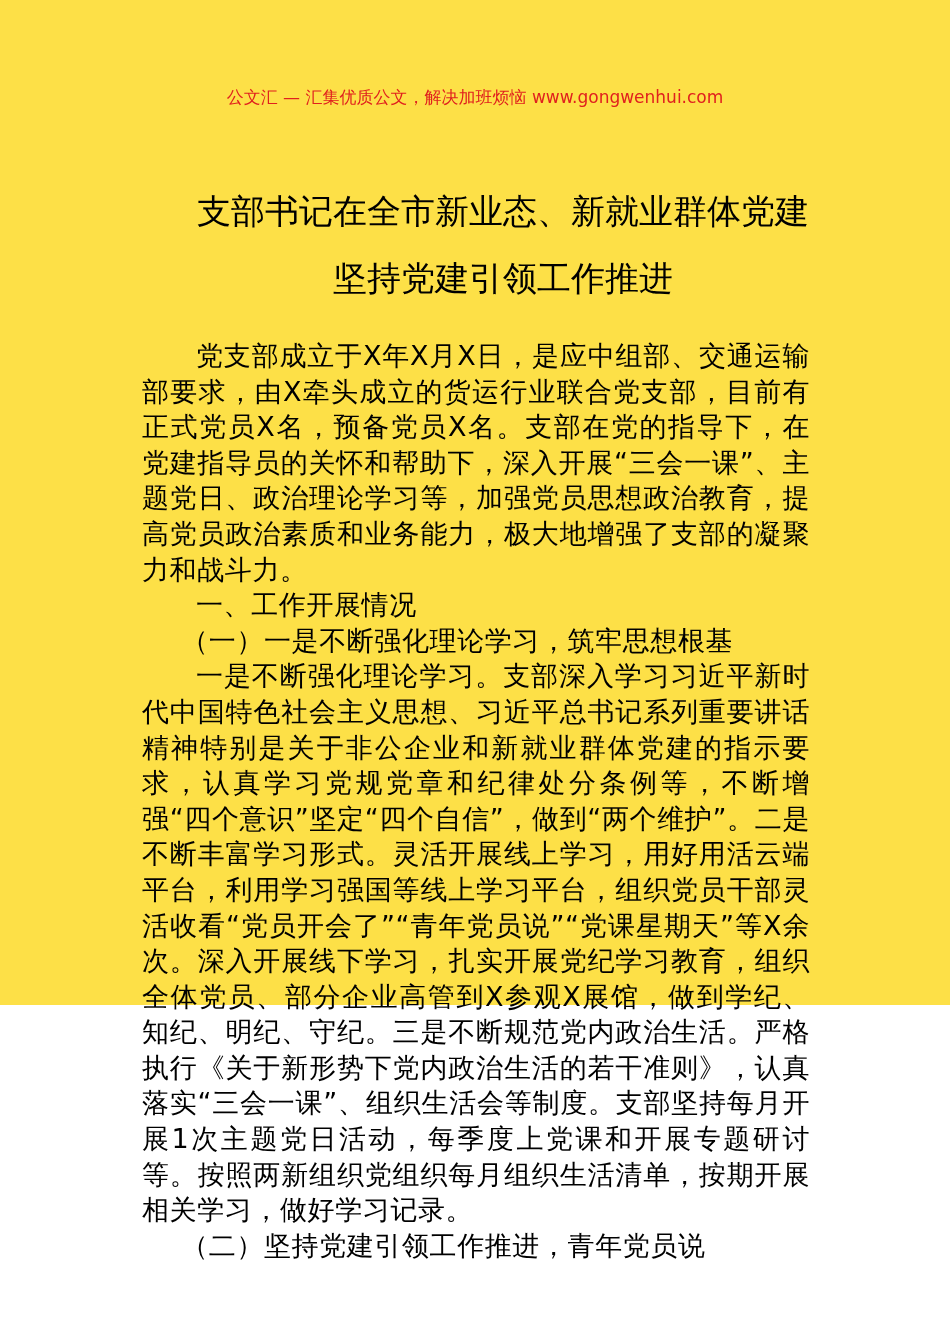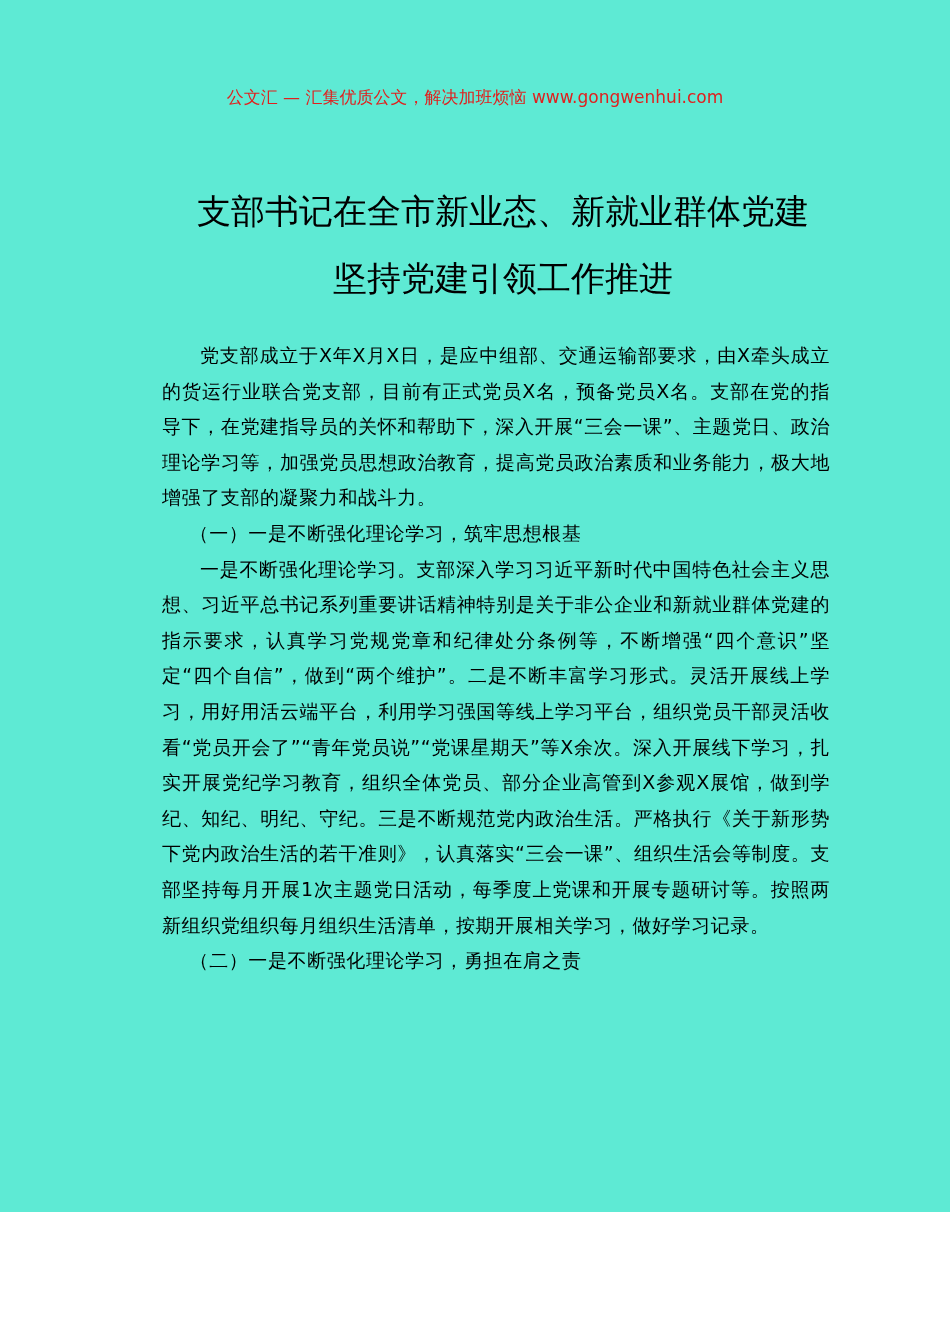--- a/index.html
+++ b/index.html
@@ -12,22 +12,22 @@
       height: 1344px;
       position: relative;
       overflow: hidden;
       font-family: "DejaVu Sans", "Liberation Sans", sans-serif;
       color: #000000;
     }
     .page {
       position: absolute;
       left: 0; top: 0;
       width: 950px;
-      height: 1212px;
-      background: #5eead4;
+      height: 1005px;
+      background: #fde047;
     }
     .header-banner {
       position: absolute;
       top: 84px;
       left: 0;
       width: 950px;
       text-align: center;
       font-size: 17px;
       line-height: 26px;
       color: #e0201e;
@@ -47,26 +47,25 @@
       font-weight: normal;
       margin: 0;
       padding-left: 28px;
     }
     .title .line { display: block; }
     .body {
       position: absolute;
       top: 338px;
       left: 142px;
       width: 668px;
-      font-size: 19px;
+      font-size: 27px;
       line-height: 35.6px;
       font-family: "DejaVu Sans", sans-serif;
       text-align: justify;
       letter-spacing: 0.6px;
-      margin-left: 20px;
     }
     .body p {
       margin: 0;
       text-indent: 2em;
     }
     .body p.heading {
       text-indent: 2em;
     }
     .body p.subheading {
       text-indent: 1.45em;
@@ -79,18 +78,19 @@
 
   <div class="header-banner">公文汇 — 汇集优质公文，解决加班烦恼 www.gongwenhui.com</div>
 
   <h1 class="title">
     <span class="line">支部书记在全市新业态、新就业群体党建</span>
     <span class="line">坚持党建引领工作推进</span>
   </h1>
 
   <div class="body">
     <p>党支部成立于X年X月X日，是应中组部、交通运输部要求，由X牵头成立的货运行业联合党支部，目前有正式党员X名，预备党员X名。支部在党的指导下，在党建指导员的关怀和帮助下，深入开展“三会一课”、主题党日、政治理论学习等，加强党员思想政治教育，提高党员政治素质和业务能力，极大地增强了支部的凝聚力和战斗力。</p>
+    <p class="heading">一、工作开展情况</p>
     <p class="subheading">（一）一是不断强化理论学习，筑牢思想根基</p>
     <p>一是不断强化理论学习。支部深入学习习近平新时代中国特色社会主义思想、习近平总书记系列重要讲话精神特别是关于非公企业和新就业群体党建的指示要求，认真学习党规党章和纪律处分条例等，不断增强“四个意识”坚定“四个自信”，做到“两个维护”。二是不断丰富学习形式。灵活开展线上学习，用好用活云端平台，利用学习强国等线上学习平台，组织党员干部灵活收看“党员开会了”“青年党员说”“党课星期天”等X余次。深入开展线下学习，扎实开展党纪学习教育，组织全体党员、部分企业高管到X参观X展馆，做到学纪、知纪、明纪、守纪。三是不断规范党内政治生活。严格执行《关于新形势下党内政治生活的若干准则》，认真落实“三会一课”、组织生活会等制度。支部坚持每月开展1次主题党日活动，每季度上党课和开展专题研讨等。按照两新组织党组织每月组织生活清单，按期开展相关学习，做好学习记录。</p>
-    <p class="subheading">（二）一是不断强化理论学习，勇担在肩之责</p>
+    <p class="subheading">（二）坚持党建引领工作推进，青年党员说</p>
   </div>
 
 </div>
 
 </body></html>

